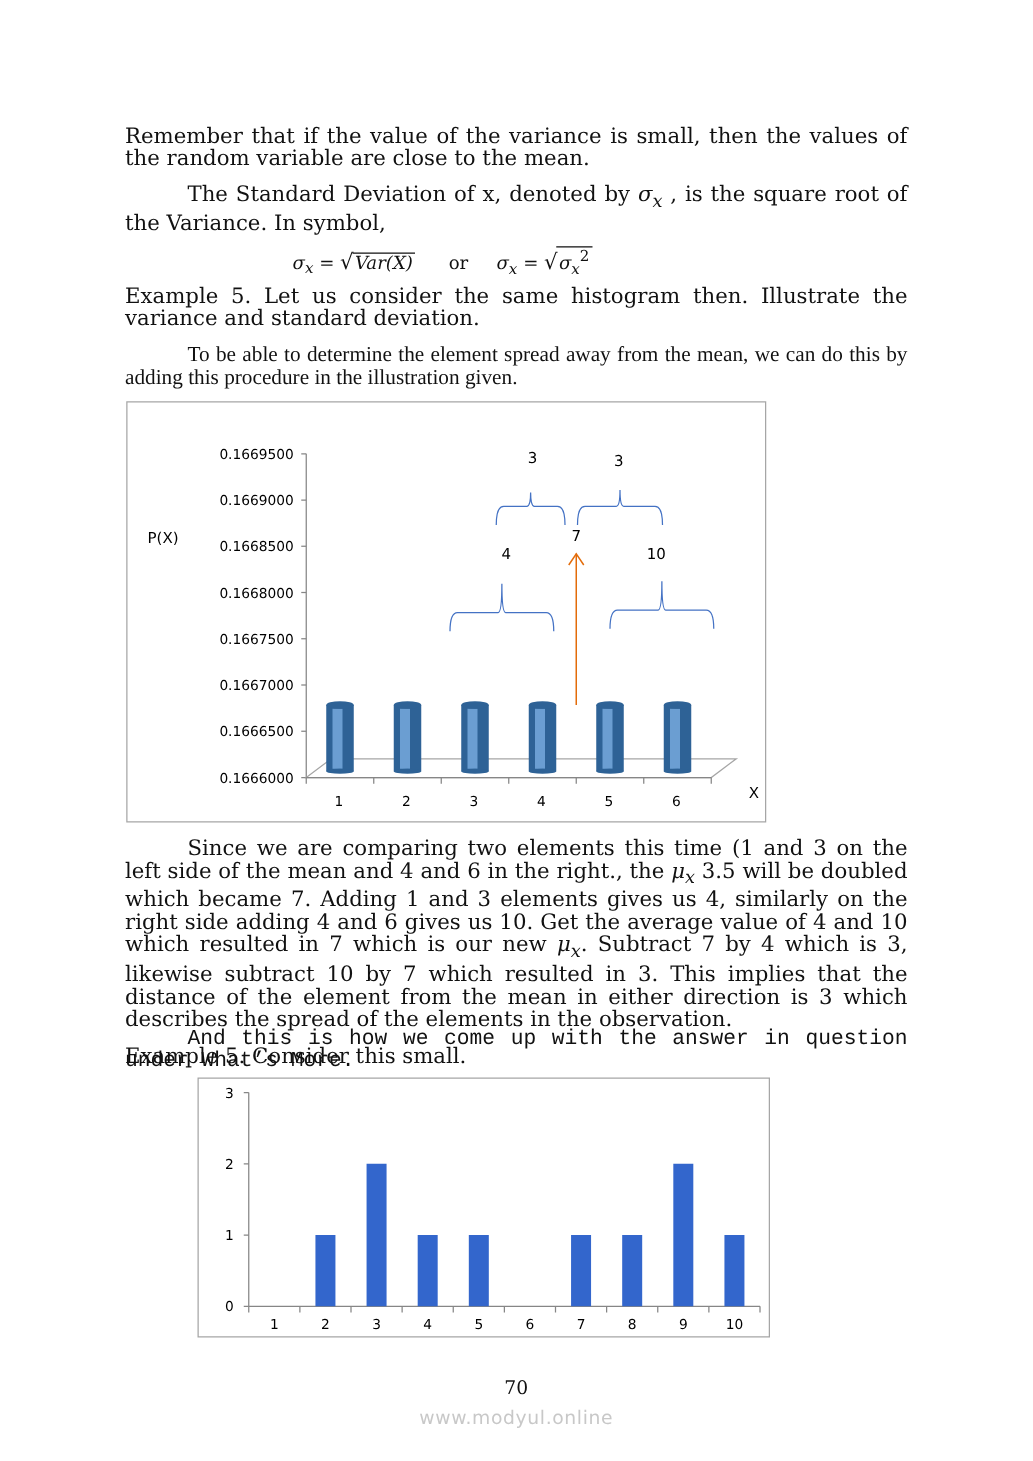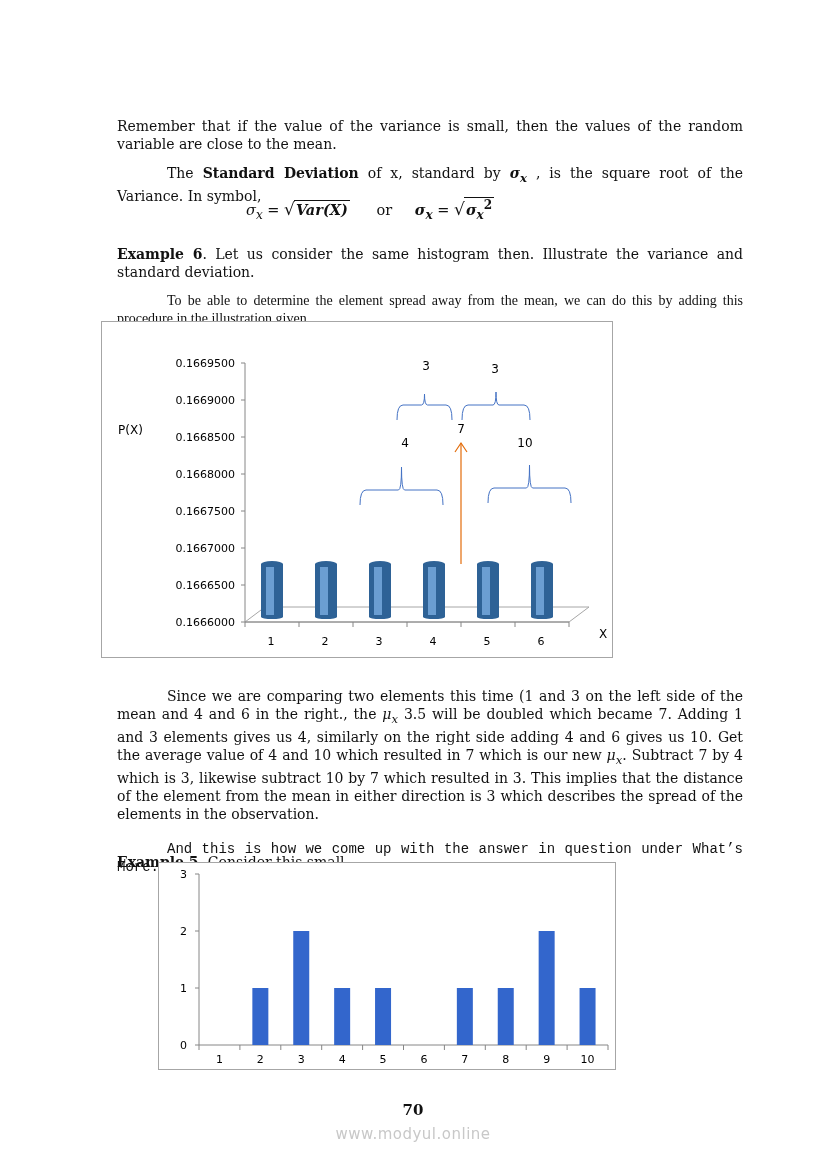--- a/index.html
+++ b/index.html
@@ -1,45 +1,45 @@
 <!DOCTYPE html>
 <html><head>
 <meta charset="utf-8">
 <style>
   html, body { margin: 0; padding: 0; background: #ffffff; }
   body { width: 826px; height: 1169px; position: relative; overflow: hidden;
          font-family: "DejaVu Serif", "Liberation Serif", serif; color: #111; }
-  .p { position: absolute; left: 100px; width: 626px; font-size: 14px; line-height: 18px;
-       text-align: justify; text-align-last: left; margin: 17px; }
+  .p { position: absolute; left: 100px; width: 626px; font-size: 17px; line-height: 18px;
+       text-align: justify; text-align-last: left; margin: 0; }
   .indent { text-indent: 50px; }
-  b { font-weight: bold; }
-  .math { position: absolute; top: 197px; left: 246px; font-family: "DejaVu Serif", serif; font-size: 14.5px; white-space: nowrap; }
+  b { font-weight: normal; }
+  .math { position: absolute; top: 197px; left: 234px; font-family: "DejaVu Serif", serif; font-size: 14.5px; white-space: nowrap; }
   .math i { font-style: italic; }
   .sqrt { display: inline-block; border-top: 1px solid #111; padding: 0 2px; margin-left: -1px; }
   .rad { font-size: 17px; }
   .chart-box { position: absolute; border: 1px solid #a6a6a6; background: #fff; }
   .chart-svg text { font-family: "DejaVu Sans", "Liberation Sans", sans-serif; }
-  .pageno { position: absolute; left: 0; width: 826px; text-align: center; top: 1101px; font-size: 15px; font-weight: bold; }
+  .pageno { position: absolute; left: 0; width: 826px; text-align: center; top: 1101px; font-size: 15px; }
   .wm { position: absolute; left: 0; width: 826px; text-align: center; top: 1125px;
         font-family: "DejaVu Sans", "Liberation Sans", sans-serif; font-size: 15px; color: #c8c8c8; letter-spacing: 0.5px; }
 </style>
 </head>
 <body>
 
 <p class="p" style="top:100px;">Remember that if the value of the variance is small, then the values of the random variable are close to the mean.</p>
 
-<p class="p indent" style="top:147px;"><span>The </span><b>Standard Deviation</b><span> of x, standard by </span><b><i>σ</i><sub><i>x</i></sub></b><span> , is the square root of the Variance. In symbol,</span></p>
+<p class="p indent" style="top:147px;"><span>The </span><b>Standard Deviation</b><span> of x, denoted by </span><b><i>σ</i><sub><i>x</i></sub></b><span> , is the square root of the Variance. In symbol,</span></p>
 
 <div class="math">
   <i>σ</i><sub><i>x</i></sub><span> = </span><span class="rad">√</span><span class="sqrt"><b><i>Var(X)</i></b></span>
   <span style="display:inline-block;width:22px;"></span><span>or</span><span style="display:inline-block;width:18px;"></span>
   <b><i>σ</i><sub><i>x</i></sub></b><span> = </span><span class="rad">√</span><span class="sqrt"><b><i>σ</i><sub><i>x</i></sub><sup>2</sup></b></span>
 </div>
 
-<p class="p" style="top:228px;"><b>Example 6</b><span>. Let us consider the same histogram then. Illustrate the variance and standard deviation.</span></p>
+<p class="p" style="top:228px;"><b>Example 5</b><span>. Let us consider the same histogram then. Illustrate the variance and standard deviation.</span></p>
 
 <p class="p indent" style="top:275px;font-family:Liberation Serif, serif;">To be able to determine the element spread away from the mean, we can do this by adding this procedure in the illustration given.</p>
 
 <div class="chart-box" style="left:101px; top:321px; width:510px; height:335px;text-align:center;">
   <svg id="chart1" class="chart-svg" width="510" height="335">
       <line x1="143" y1="41" x2="143" y2="300" stroke="#868686" stroke-width="1"></line>
       <line x1="139" y1="41" x2="143" y2="41" stroke="#868686"></line>
       <text x="133" y="45" text-anchor="end" font-size="11" fill="#000">0.1669500</text>
       <line x1="139" y1="77.99999999999707" x2="143" y2="77.99999999999707" stroke="#868686"></line>
       <text x="133" y="81.99999999999707" text-anchor="end" font-size="11" fill="#000">0.1669000</text>

